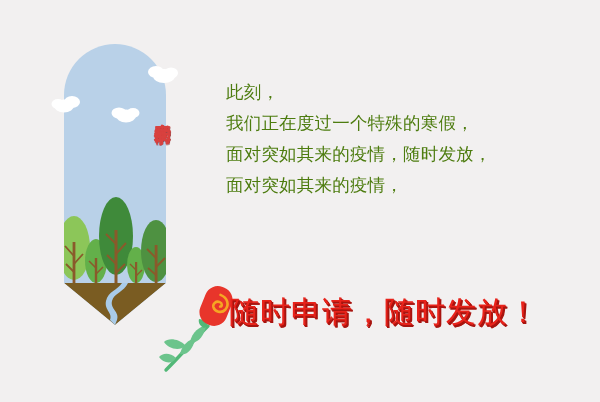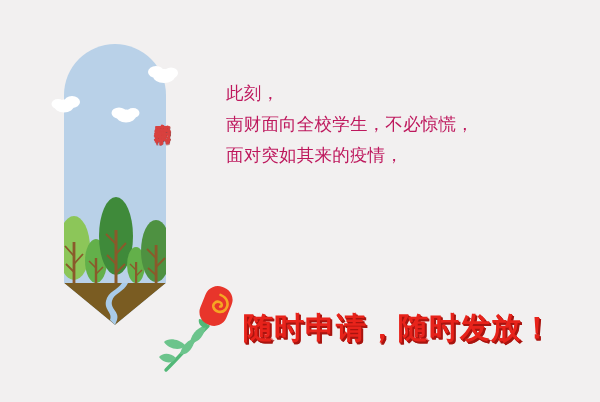--- a/index.html
+++ b/index.html
@@ -42,54 +42,53 @@
     text-shadow:0.5px 0.5px 0 rgba(120,20,20,.45);
     white-space:nowrap;
     user-select:none;
   }
 
   
   .body-copy{
     position:absolute;
     left:226px; top:78px;
     width:360px;
-    color:#be185d;
-    font-family:Liberation Serif, serif;
+    color:#4d7c0f;
+    font-family:Liberation Mono, monospace;
     font-size:17.5px;
     line-height:31px;
     letter-spacing:0.2px;
     white-space:nowrap;
   }
   .body-copy .ln{display:block;}
 
   
   .rose-wrap{
     position:absolute;
     left:158px; top:276px;
     width:90px; height:100px;
   }
   .rose-svg{display:block;width:90px;height:100px;}
 
   
   .headline{
     position:absolute;
-    left:243px; top:293px;
+    left:229px; top:293px;
     font-family:"DejaVu Sans","Liberation Sans",sans-serif;
-    font-weight:bold;
+    font-weight:normal;
     font-size:30px;
     line-height:38px;
     letter-spacing:1px;
     color:#e8231b;
     white-space:nowrap;
     text-shadow:
        1.5px 1.5px 0 #a8140f,
        2px 2px 0 #a8140f,
        0.8px 0.8px 0 #c4170f;
     user-select:none;
-    margin-top:16px;
   }
 </style>
 </head>
 <body>
 
 <div id="poster">
 
   <div class="bookmark-wrap">
     <svg class="bookmark-svg" viewBox="0 0 130 300" xmlns="http://www.w3.org/2000/svg">
       <defs>
@@ -153,21 +152,22 @@
         <ellipse cx="67" cy="83" rx="7.5" ry="5.5"></ellipse>
         <ellipse cx="81" cy="83" rx="6.5" ry="5"></ellipse>
       </g>
     </svg>
 
     <div class="vert-text">亲爱的同学们：</div>
   </div>
 
   <div class="body-copy">
     <span class="ln">此刻，</span>
-    <span class="ln">南财面向全校学生，不必惊慌，</span>
+    <span class="ln">我们正在度过一个特殊的寒假，</span>
+    <span class="ln">面对突如其来的疫情，随时发放，</span>
     <span class="ln">面对突如其来的疫情，</span>
   </div>
 
   <div class="rose-wrap">
     <svg class="rose-svg" viewBox="0 0 90 100" xmlns="http://www.w3.org/2000/svg">
 
       <path d="M8,94 C22,80 36,64 50,50" stroke="#52b877" stroke-width="3.4" fill="none" stroke-linecap="round"></path>
 
       <path d="M28,70 C20,62 10,62 6,66 C10,72 20,76 28,70 Z" fill="#6cc48c"></path>
       <path d="M32,66 C34,56 42,50 48,50 C46,60 40,68 32,66 Z" fill="#6cc48c"></path>

